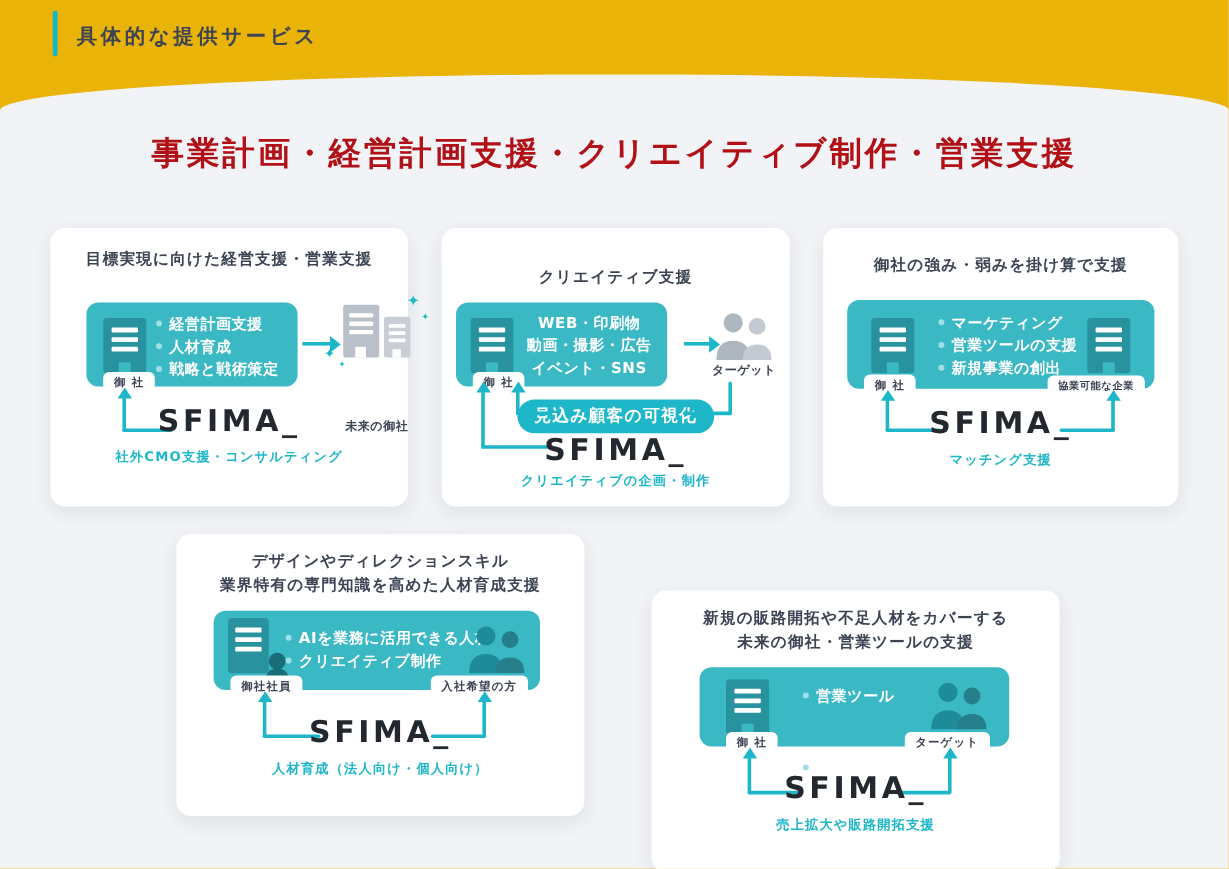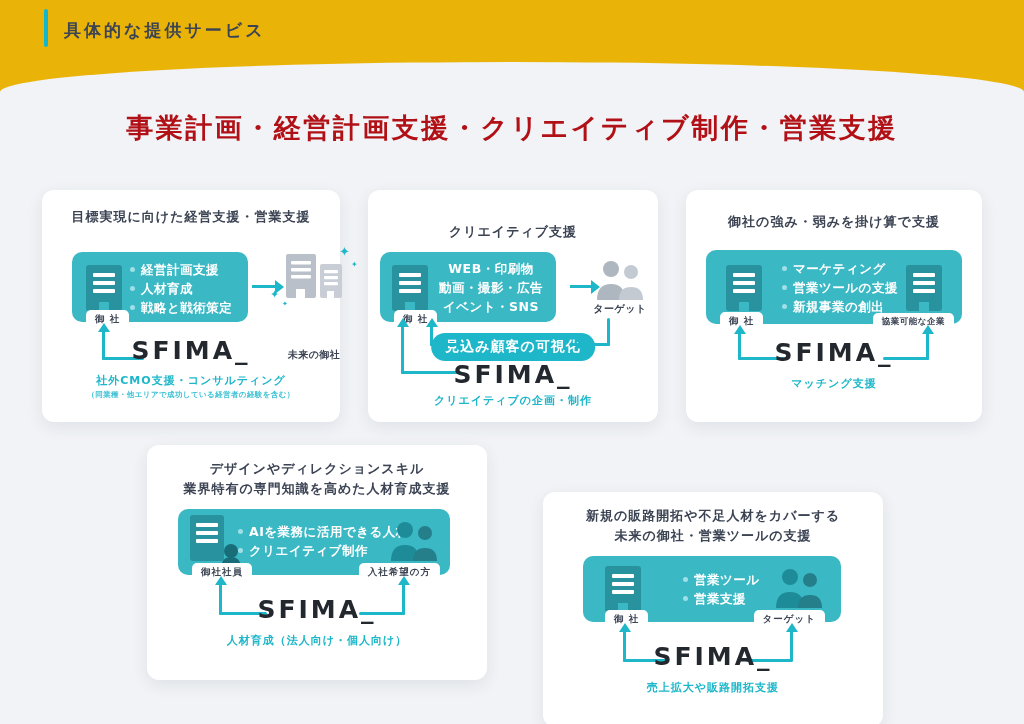--- a/index.html
+++ b/index.html
@@ -106,21 +106,21 @@
   .c4 .h-l{left:72px;top:167px;width:48px;}
   .c4 .v-r{left:255px;top:138px;height:32px;}
   .c4 .h-r{left:212px;top:167px;width:46px;}
   .c4 .logo{top:150px;}
   .c4 .caption{top:188px;}
   
   .c5{left:543px;top:445px;width:340px;height:235px;margin-top:47px;}
   .c5 .card-title{top:14px;}
   .c5 .panel{left:40px;top:64px;width:258px;height:66px;}
   .c5 .panel .bld{left:22px;top:10px;}
-  .c5 .panel .bullets{position:absolute;left:100px;top:14px;}
+  .c5 .panel .bullets{position:absolute;left:86px;top:14px;gap:41px;}
   .c5 .people{left:192px;top:12px;}
   .c5 .tab-l{left:22px;}
   .c5 .tab-r{right:16px;}
   .c5 .v-l{left:80px;top:138px;height:32px;}
   .c5 .h-l{left:80px;top:167px;width:44px;}
   .c5 .v-r{left:247px;top:138px;height:32px;}
   .c5 .h-r{left:203px;top:167px;width:46px;}
   .c5 .logo{top:150px;}
   .c5 .caption{top:188px;}
 </style>
@@ -176,21 +176,20 @@
       </svg>
     <span class="sparkle sp1">✦</span>
     <span class="sparkle sp2">✦</span>
     <span class="sparkle sp3">✦</span>
     <span class="sparkle sp4">✦</span>
     <div class="label-sm future-label">未来の御社</div>
     <div class="vline head v1"></div>
     <div class="hline h1"></div>
     <div class="logo">SFIMA_</div>
     <div class="caption">社外CMO支援・コンサルティング</div>
-    <div class="note">（同業種・他エリアで成功している経営者の経験を含む）</div>
   </div>
 
   <div class="card c2">
     <div class="card-title">
       <br>
       <span>クリエイティブ支援</span>
     </div>
     <div class="panel">
       <svg class="icon bld" width="36" height="46" viewBox="0 0 36 46">
           <rect width="36" height="46" rx="3" fill="#28929f"></rect>

